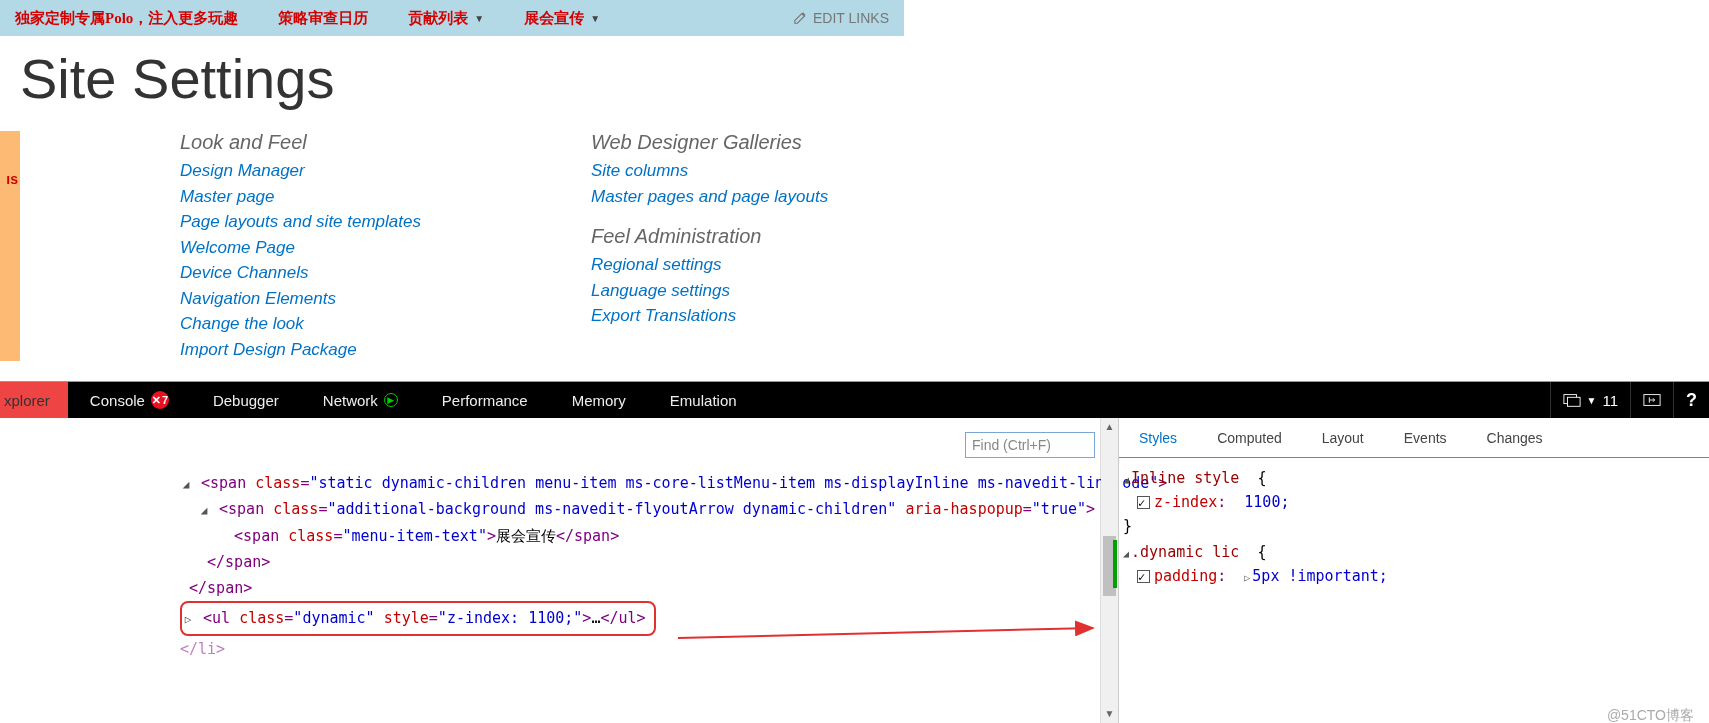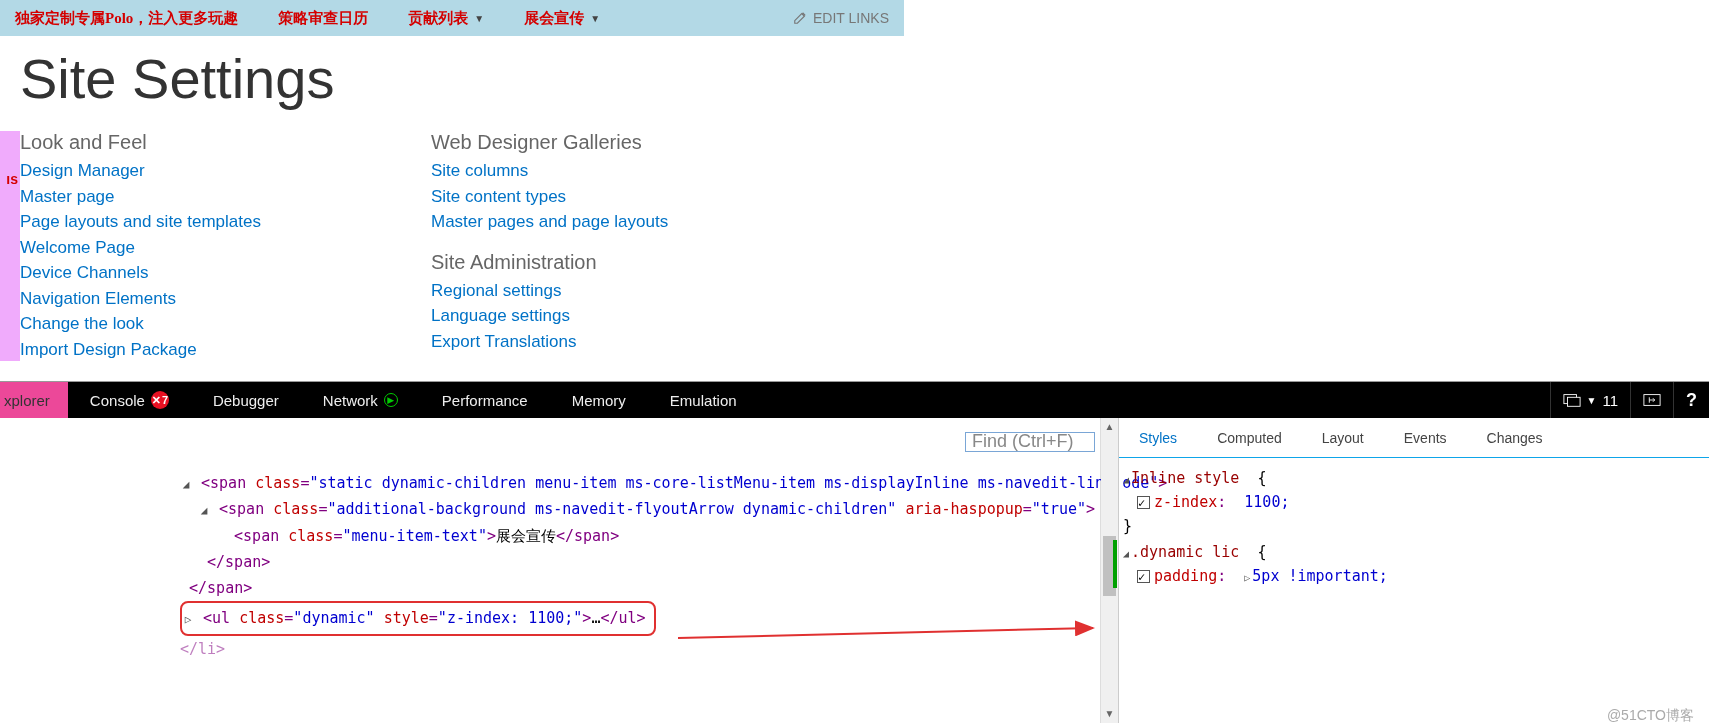--- a/index.html
+++ b/index.html
@@ -54,32 +54,34 @@
     font-size: 56px;
     font-weight: 200;
     color: #333;
     margin: 10px 0 20px 20px;
   }
   .content-row {
     display: flex;
   }
   .left-block {
     width: 20px;
-    background: #f0abfc;
+    background: #fdba74;
     height: 230px;
     color: #d40000;
     font-weight: bold;
     padding: 40px 2px 0 0;
     font-size: 14px;
     text-align: right;
     overflow: hidden;
   }
   .settings-columns {
     display: flex;
+    margin-left: 160px;
     gap: 170px;
+    font-style: italic;
   }
   .settings-col { }
   .section-heading {
     color: #666;
     font-size: 20px;
     font-weight: 400;
     margin-bottom: 4px;
   }
   .link-item {
     color: #0072c6;
@@ -108,21 +110,21 @@
   .dt-tab {
     padding: 0 22px;
     height: 36px;
     display: flex;
     align-items: center;
     font-size: 15px;
     color: #eee;
     gap: 6px;
   }
   .dt-tab.explorer {
-    background: #ec4899;
+    background: #ef4444;
     color: #333;
     padding-left: 4px;
     padding-right: 18px;
   }
   .count-circle {
     background: #e81123;
     color: #fff;
     border-radius: 50%;
     width: 18px;
     height: 18px;
@@ -170,26 +172,26 @@
     font-size: 15px;
     line-height: 1.75;
   }
   .dt-search {
     position: absolute;
     right: 5px;
     top: 14px;
     border: 1px solid #7aa6d6;
     background: #fff;
     width: 130px;
-    height: 20px;
+    height: 26px;
     padding: 0 6px;
     color: #888;
     display: flex;
     align-items: center;
-    font-size: 18px;
+    font-size: 14px;
     font-family: "Segoe UI", Arial, sans-serif;
   }
   .dom-tree {
     position: absolute;
     top: 52px;
     left: 180px;
     right: 30px;
   }
   .dom-line { white-space: nowrap; }
   .tri {
@@ -363,26 +365,25 @@
         <div class="link-item">Welcome Page</div>
         <div class="link-item">Device Channels</div>
         <div class="link-item">Navigation Elements</div>
         <div class="link-item">Change the look</div>
         <div class="link-item">Import Design Package</div>
       </div>
       <div class="settings-col">
         <div>
           <div class="section-heading">Web Designer Galleries</div>
           <div class="link-item">Site columns</div>
-          <div class="link-item">Site content types</div>
           <div class="link-item">Master pages and page layouts</div>
         </div>
         <div class="section-spacer"></div>
         <div>
-          <div class="section-heading">Site Administration</div>
+          <div class="section-heading">Feel Administration</div>
           <div class="link-item">Regional settings</div>
           <div class="link-item">Language settings</div>
           <div class="link-item">Export Translations</div>
         </div>
       </div>
     </div>
   </div>
 </div>
 
 <div class="devtools">

